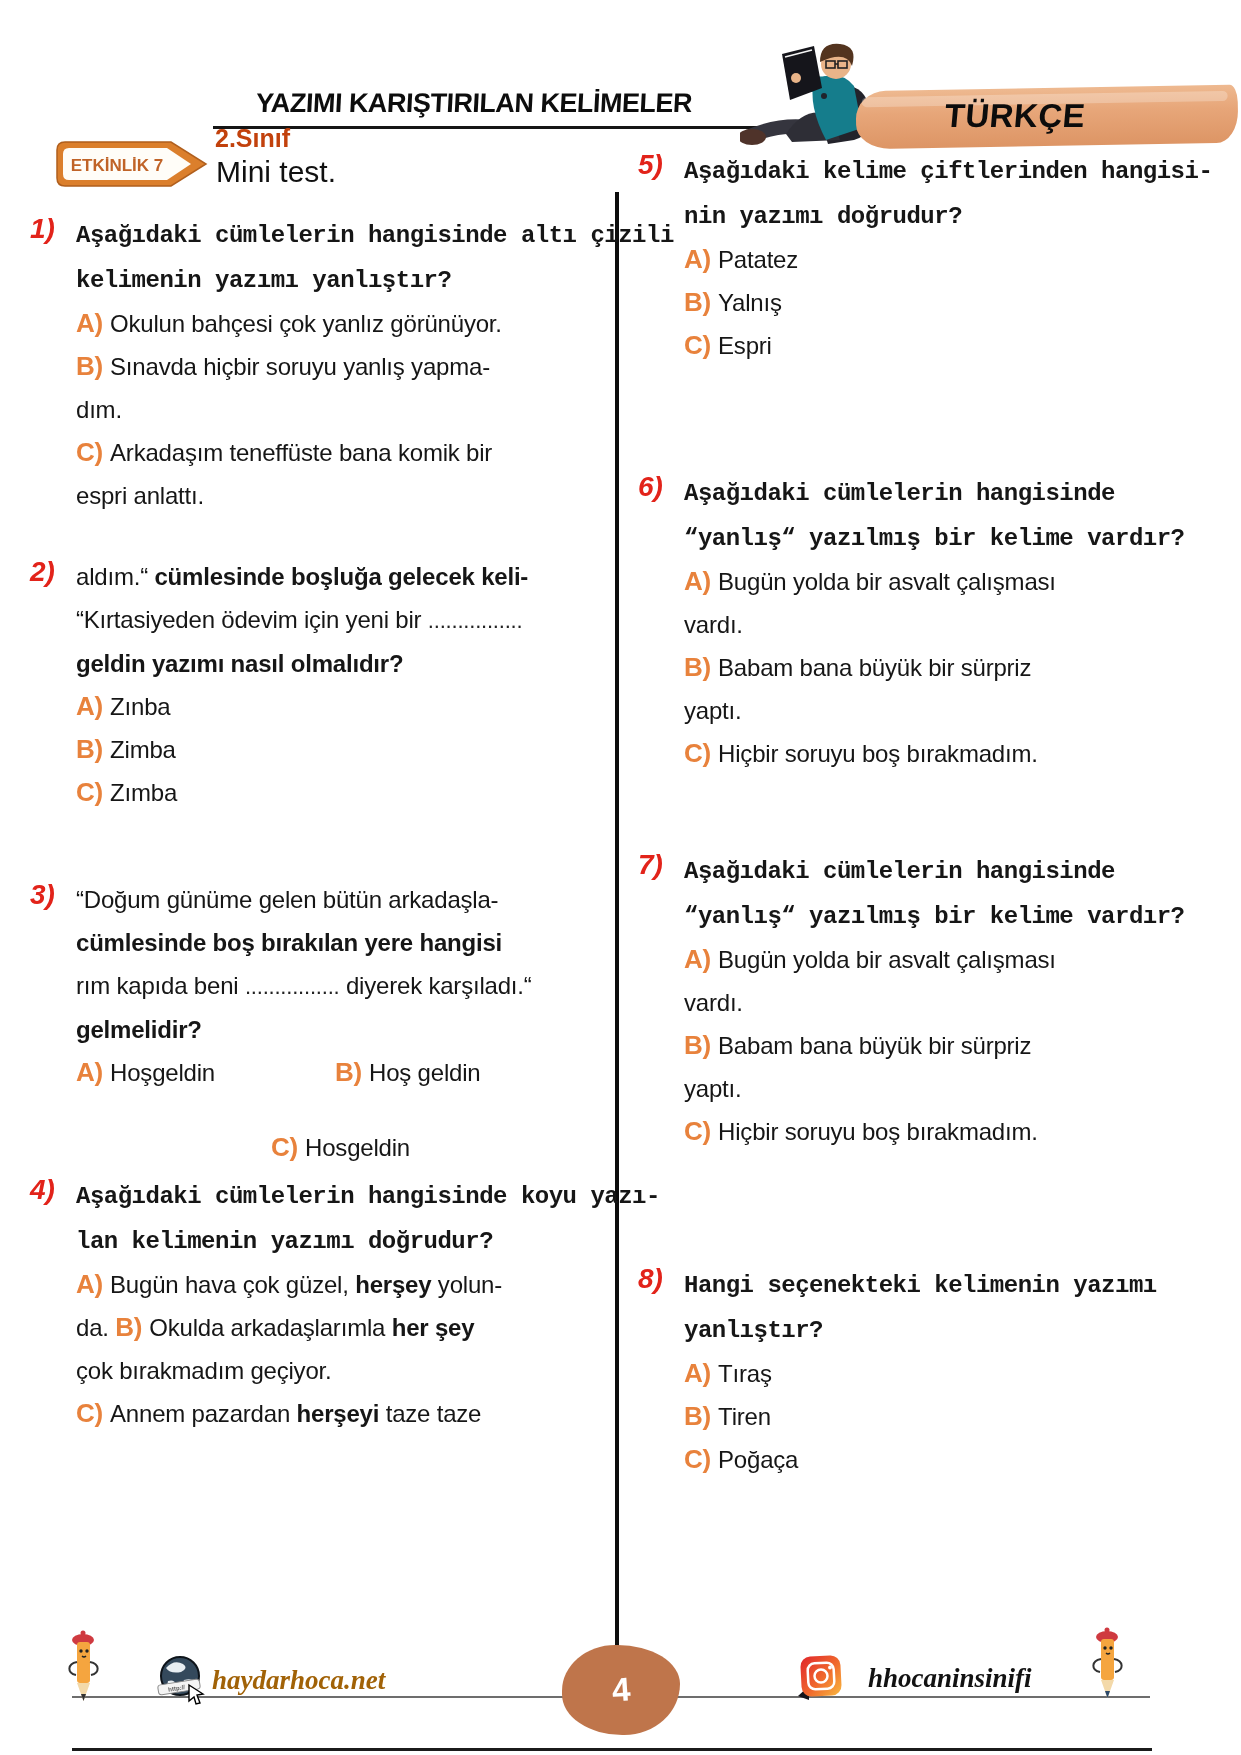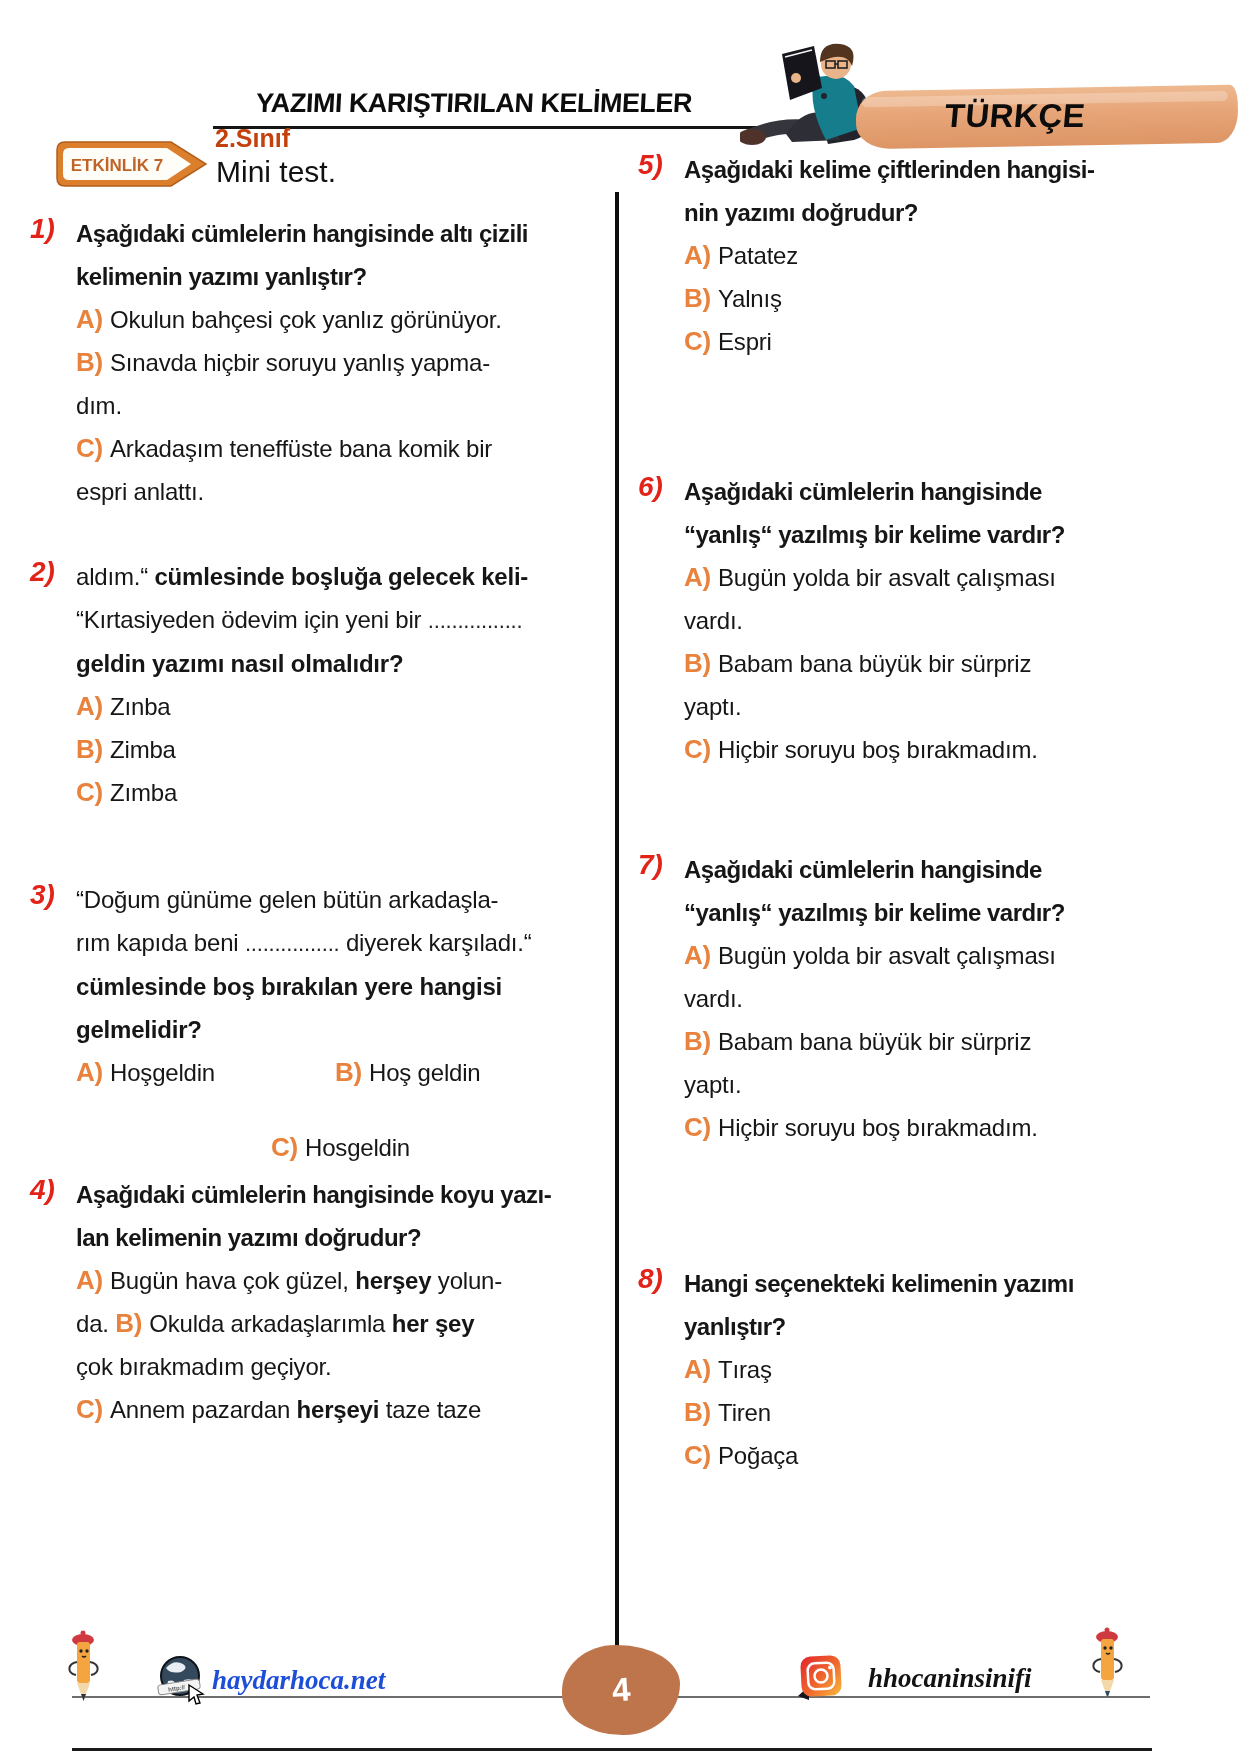--- a/index.html
+++ b/index.html
@@ -26,39 +26,39 @@
   .divider{position:absolute;left:615px;top:192px;width:4px;height:1460px;background:#0d0d0d;}
   .col{position:absolute;}
   #col-left{left:30px;top:212px;width:575px;}
   #col-right{left:638px;top:140px;width:585px;}
   .question{position:absolute;left:0;right:0;display:flex;}
   .qnum{flex:0 0 46px;width:46px;color:#e2231a;font-weight:700;font-style:italic;
         font-size:28px;padding-top:1px;}
   .qbody{flex:1;}
   .qline{font-size:24px;line-height:43px;letter-spacing:-0.2px;white-space:nowrap;color:#161616;}
   .qline.center{text-align:center;margin-top:32px;}
-  .seg-q{font-weight:700;letter-spacing:-0.5px;}
+  .seg-q{font-weight:700;letter-spacing:-0.5px;font-family:Liberation Mono, monospace;}
   .seg-b{font-weight:700;}
   .seg-u{text-decoration-thickness:2px;text-underline-offset:6px;
          text-decoration-color:#4a4a4a;}
   .seg-L{color:#e8823c;font-weight:700;font-size:26px;}
   .seg-dots{font-size:22px;color:#222;}
   .seg-gap{display:inline-block;width:120px;}
   .qpos-1{top:0px}.qpos-2{top:343px}.qpos-3{top:666px}.qpos-4{top:961px}
   .qpos-5{top:8px}.qpos-6{top:330px}.qpos-7{top:708px}.qpos-8{top:1122px}
 
   
   .footer-rule{position:absolute;left:72px;top:1696px;width:1078px;height:2px;background:#6d6d6d;z-index:1;}
   .bottom-rule{position:absolute;left:72px;top:1748px;width:1080px;height:3px;background:#1b1b1b;}
   .pencil{position:absolute;z-index:2;}
   .pencil-left{left:58px;top:1626px;}
   .pencil-right{left:1082px;top:1623px;}
   .site{position:absolute;left:156px;top:1654px;display:flex;align-items:center;z-index:2;}
   .site-label{font-family:"Liberation Serif",serif;font-weight:700;font-style:italic;
-              font-size:27px;color:#1d4ed8;margin-left:4px;}
+              font-size:27px;color:#a16207;margin-left:4px;}
   .blob{position:absolute;left:562px;top:1645px;width:118px;height:90px;background:#bf754b;
         border-radius:46% 54% 48% 52% / 52% 44% 58% 46%;display:flex;align-items:center;
         justify-content:center;z-index:3;}
   .blob-num{color:#fff;font-size:33px;font-weight:700;transform:rotate(-4deg);}
   .insta{position:absolute;left:792px;top:1650px;display:flex;align-items:center;z-index:2;}
   .insta-label{font-family:"Liberation Serif",serif;font-weight:700;font-style:italic;
                font-size:27px;color:#121212;margin-left:20px;}
 </style>
 </head>
 <body>
@@ -120,22 +120,22 @@
           <div class="qline"><span class="seg-b">geldin yazımı nasıl olmalıdır?</span></div>
           <div class="qline"><span class="seg-L">A) </span><span class="seg-n">Zınba</span></div>
           <div class="qline"><span class="seg-L">B) </span><span class="seg-n">Zimba</span></div>
           <div class="qline"><span class="seg-L">C) </span><span class="seg-n">Zımba</span></div>
         </div>
       </div>
       <div class="question qpos-3">
         <div class="qnum">3)</div>
         <div class="qbody">
           <div class="qline"><span class="seg-n">“Doğum günüme gelen bütün arkadaşla-</span></div>
+          <div class="qline"><span class="seg-b">cümlesinde boş bırakılan yere hangisi</span></div>
           <div class="qline"><span class="seg-n">rım kapıda beni </span><span class="seg-dots">................</span><span class="seg-n"> diyerek karşıladı.“</span></div>
-          <div class="qline"><span class="seg-b">cümlesinde boş bırakılan yere hangisi</span></div>
           <div class="qline"><span class="seg-b">gelmelidir?</span></div>
           <div class="qline"><span class="seg-L">A) </span><span class="seg-n">Hoşgeldin</span><span class="seg-gap"></span><span class="seg-L">B) </span><span class="seg-n">Hoş geldin</span></div>
           <div class="qline center"><span class="seg-L">C) </span><span class="seg-n">Hosgeldin</span></div>
         </div>
       </div>
       <div class="question qpos-4">
         <div class="qnum">4)</div>
         <div class="qbody">
           <div class="qline"><span class="seg-q">Aşağıdaki cümlelerin hangisinde koyu yazı-</span></div>
           <div class="qline"><span class="seg-q">lan kelimenin yazımı doğrudur?</span></div>

